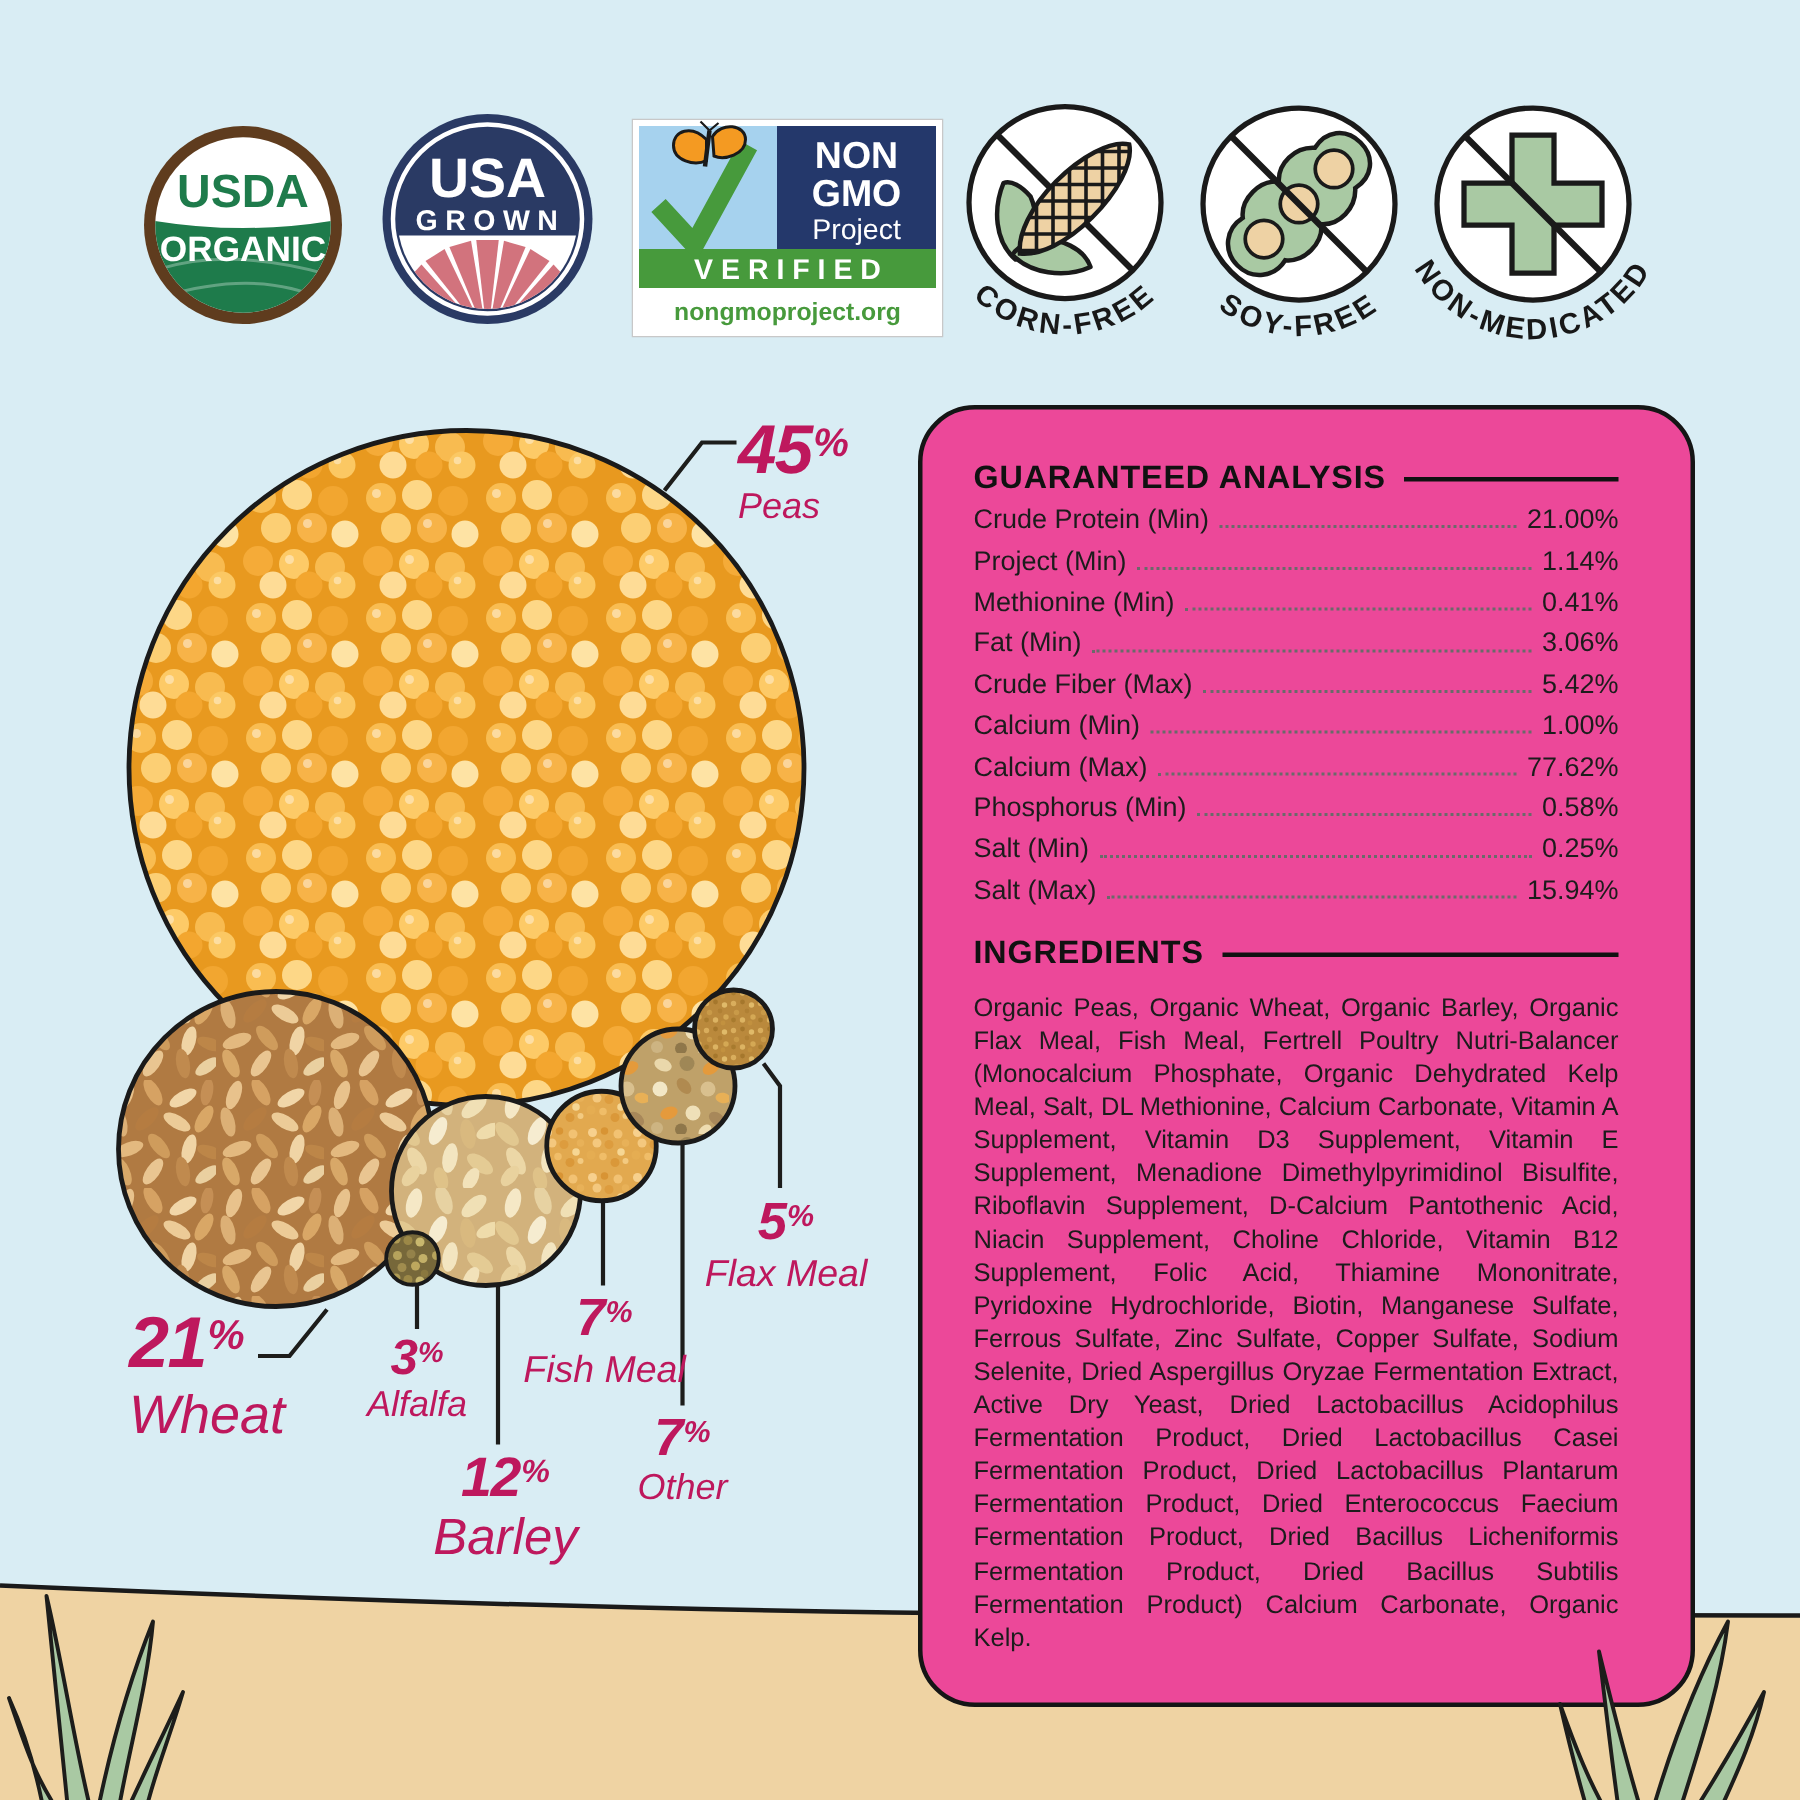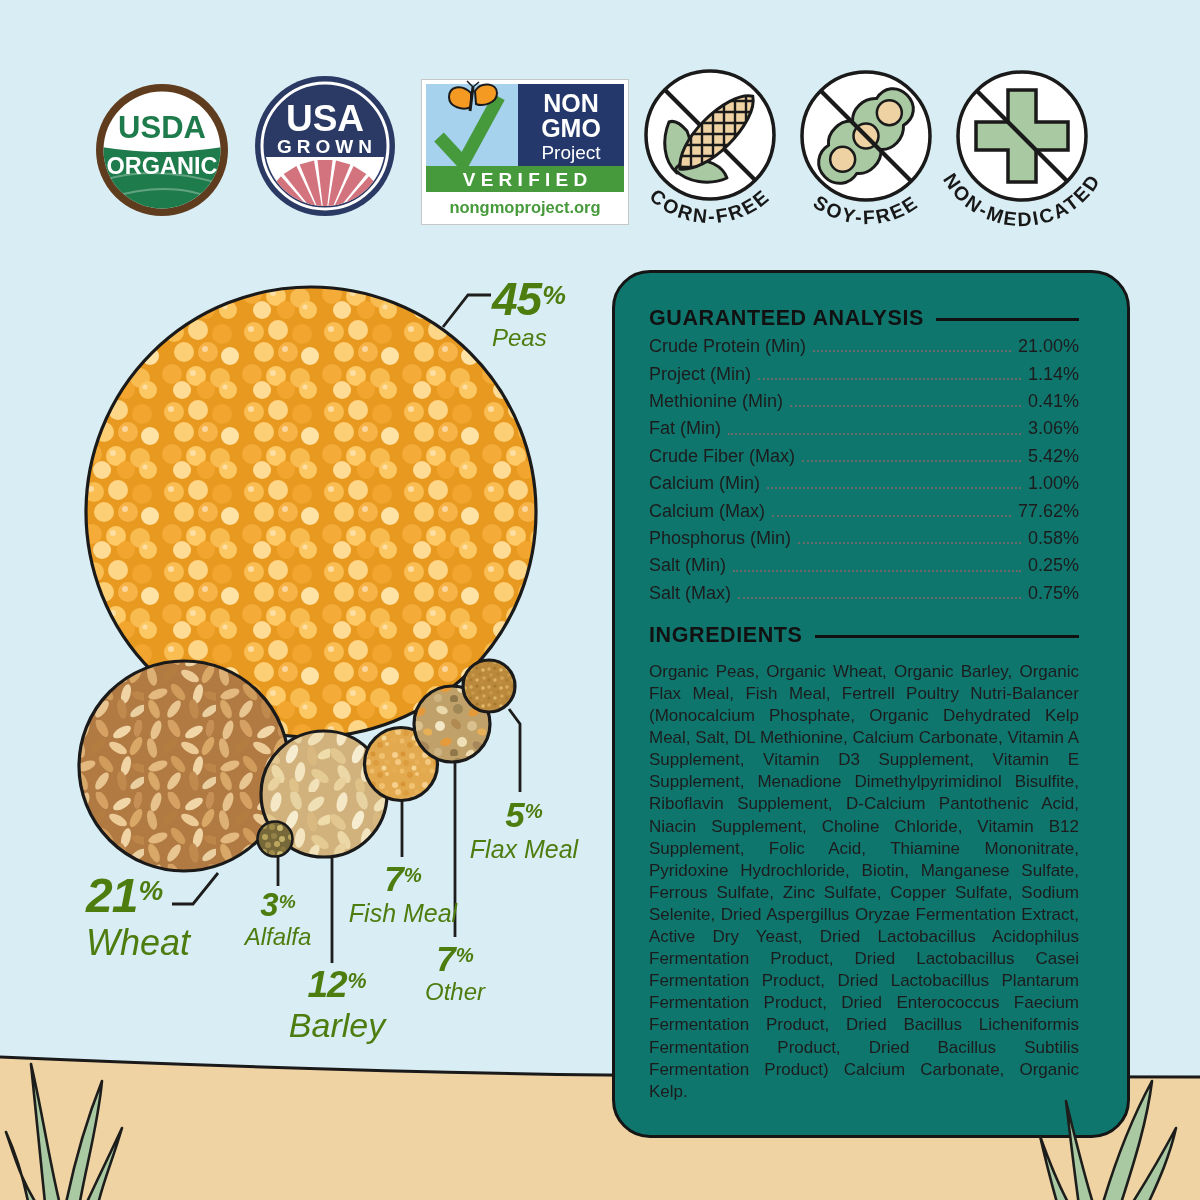--- a/index.html
+++ b/index.html
@@ -3,30 +3,30 @@
 <meta charset="utf-8">
 <style>
   html,body { margin:0; padding:0; background:#d9edf4; }
   .canvas {
     position:relative; width:1200px; height:1200px; overflow:hidden;
     background:#d9edf4; font-family:"Liberation Sans", sans-serif;
   }
   .abs { position:absolute; }
 
   
-  .bub-label { position:absolute; color:#4d7c0f; z-index:3; }
+  .bub-label { position:absolute; color:#be185d; z-index:3; }
   .bub-label .pct { font-weight:700; font-style:italic; line-height:1; letter-spacing:-1px; }
   .bub-label .pct .sign { font-size:58%; vertical-align:0.42em; margin-left:1px; letter-spacing:0; }
   .bub-label .bname { font-style:italic; line-height:1.12; margin-top:3px; }
   .center { text-align:center; }
 
   
   .panel {
     position:absolute; left:612px; top:270px; width:518px; height:868px;
-    box-sizing:border-box; background:#0f766e; border:3px solid #151515;
+    box-sizing:border-box; background:#ec4899; border:3px solid #151515;
     border-radius:38px; padding:33px 48px 0 34px; z-index:5; color:#1c1c1c;
   }
   .sec-row { display:flex; align-items:center; }
   .sec-row h2 { margin:0; font-size:21.5px; font-weight:800; letter-spacing:0.6px; color:#111; white-space:nowrap; }
   .sec-row .rule { flex:1; height:3.5px; background:#111; margin-left:12px; margin-top:2px; }
   .mt25 { margin-top:16px; }
   .ga { margin-top:2px; }
   .ga-row { display:flex; align-items:center; height:27.4px; font-size:18px; }
   .ga-row .lbl { white-space:nowrap; }
   .ga-row .dots { flex:1; border-bottom:2.2px dotted #6a6a6a; margin:0 7px; align-self:flex-end; margin-bottom:8px; }
@@ -364,21 +364,21 @@
           <span class="val">0.58%</span>
         </div>
       <div class="ga-row">
           <span class="lbl">Salt (Min)</span>
           <span class="dots"></span>
           <span class="val">0.25%</span>
         </div>
       <div class="ga-row">
           <span class="lbl">Salt (Max)</span>
           <span class="dots"></span>
-          <span class="val">0.75%</span>
+          <span class="val">15.94%</span>
         </div>
     </div>
     <div class="sec-row mt25">
       <h2>INGREDIENTS</h2>
       <span class="rule"></span>
     </div>
     <p class="ing">Organic Peas, Organic Wheat, Organic Barley, Organic Flax Meal, Fish Meal, Fertrell Poultry Nutri-Balancer (Monocalcium Phosphate, Organic Dehydrated Kelp Meal, Salt, DL Methionine, Calcium Carbonate, Vitamin A Supplement, Vitamin D3 Supplement, Vitamin E Supplement, Menadione Dimethylpyrimidinol Bisulfite, Riboflavin Supplement, D-Calcium Pantothenic Acid, Niacin Supplement, Choline Chloride, Vitamin B12 Supplement, Folic Acid, Thiamine Mononitrate, Pyridoxine Hydrochloride, Biotin, Manganese Sulfate, Ferrous Sulfate, Zinc Sulfate, Copper Sulfate, Sodium Selenite, Dried Aspergillus Oryzae Fermentation Extract, Active Dry Yeast, Dried Lactobacillus Acidophilus Fermentation Product, Dried Lactobacillus Casei Fermentation Product, Dried Lactobacillus Plantarum Fermentation Product, Dried Enterococcus Faecium Fermentation Product, Dried Bacillus Licheniformis Fermentation Product, Dried Bacillus Subtilis Fermentation Product) Calcium Carbonate, Organic Kelp.</p>
   </div>
 
   <svg class="abs" style="left:0;top:0;z-index:6" width="1200" height="1200" viewBox="0 0 1200 1200">

